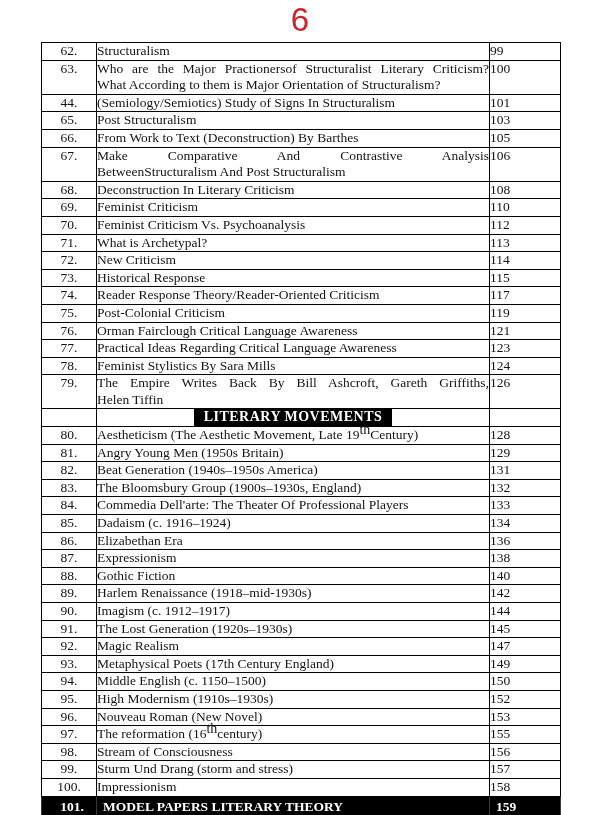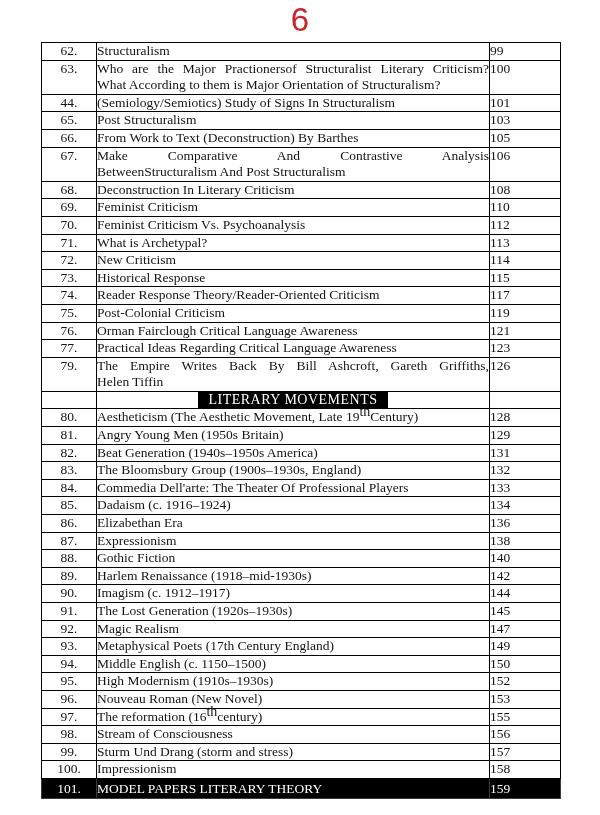--- a/index.html
+++ b/index.html
@@ -41,32 +41,33 @@
   td.col-page  { width: 70px; text-align: left; }
   .justify-line {
     text-align: justify;
     text-align-last: justify;
   }
   td.section-cell { text-align: center; }
   .section-band {
     display: inline-block;
     background: #000000;
     color: #ffffff;
-    font-weight: normal;
+    font-weight: bold;
     font-size: 14px;
     padding: 0 10px;
     letter-spacing: 0.5px;
   }
   tr.model-row td {
     background: #000000;
     color: #ffffff;
-    font-weight: normal;
+    font-weight: bold;
     border-color: #3a3a3a;
     height: 19px;
     line-height: 19px;
+    padding-left: 6px;
   }
   tr.model-row td.col-title { text-align: left; }
   sup.th-sup {
     font-size: 14px;
     line-height: 0;
     vertical-align: super;
   }
 </style>
 </head>
 <body>
@@ -155,20 +156,25 @@
         <td class="col-no">76.</td>
         <td class="col-title">Orman Fairclough Critical Language Awareness</td>
         <td class="col-page">121</td>
       </tr>
       <tr>
         <td class="col-no">77.</td>
         <td class="col-title">Practical Ideas Regarding Critical Language Awareness</td>
         <td class="col-page">123</td>
       </tr>
       <tr>
+        <td class="col-no">78.</td>
+        <td class="col-title">Feminist Stylistics By Sara Mills</td>
+        <td class="col-page">124</td>
+      </tr>
+      <tr>
         <td class="col-no">79.</td>
         <td class="col-title">
           <div class="justify-line">The Empire Writes Back By Bill Ashcroft, Gareth Griffiths,</div>
           <div>Helen Tiffin</div>
         </td>
         <td class="col-page">126</td>
       </tr>
       <tr>
         <td class="col-no"></td>
         <td class="col-title section-cell"><span class="section-band">LITERARY MOVEMENTS</span></td>

